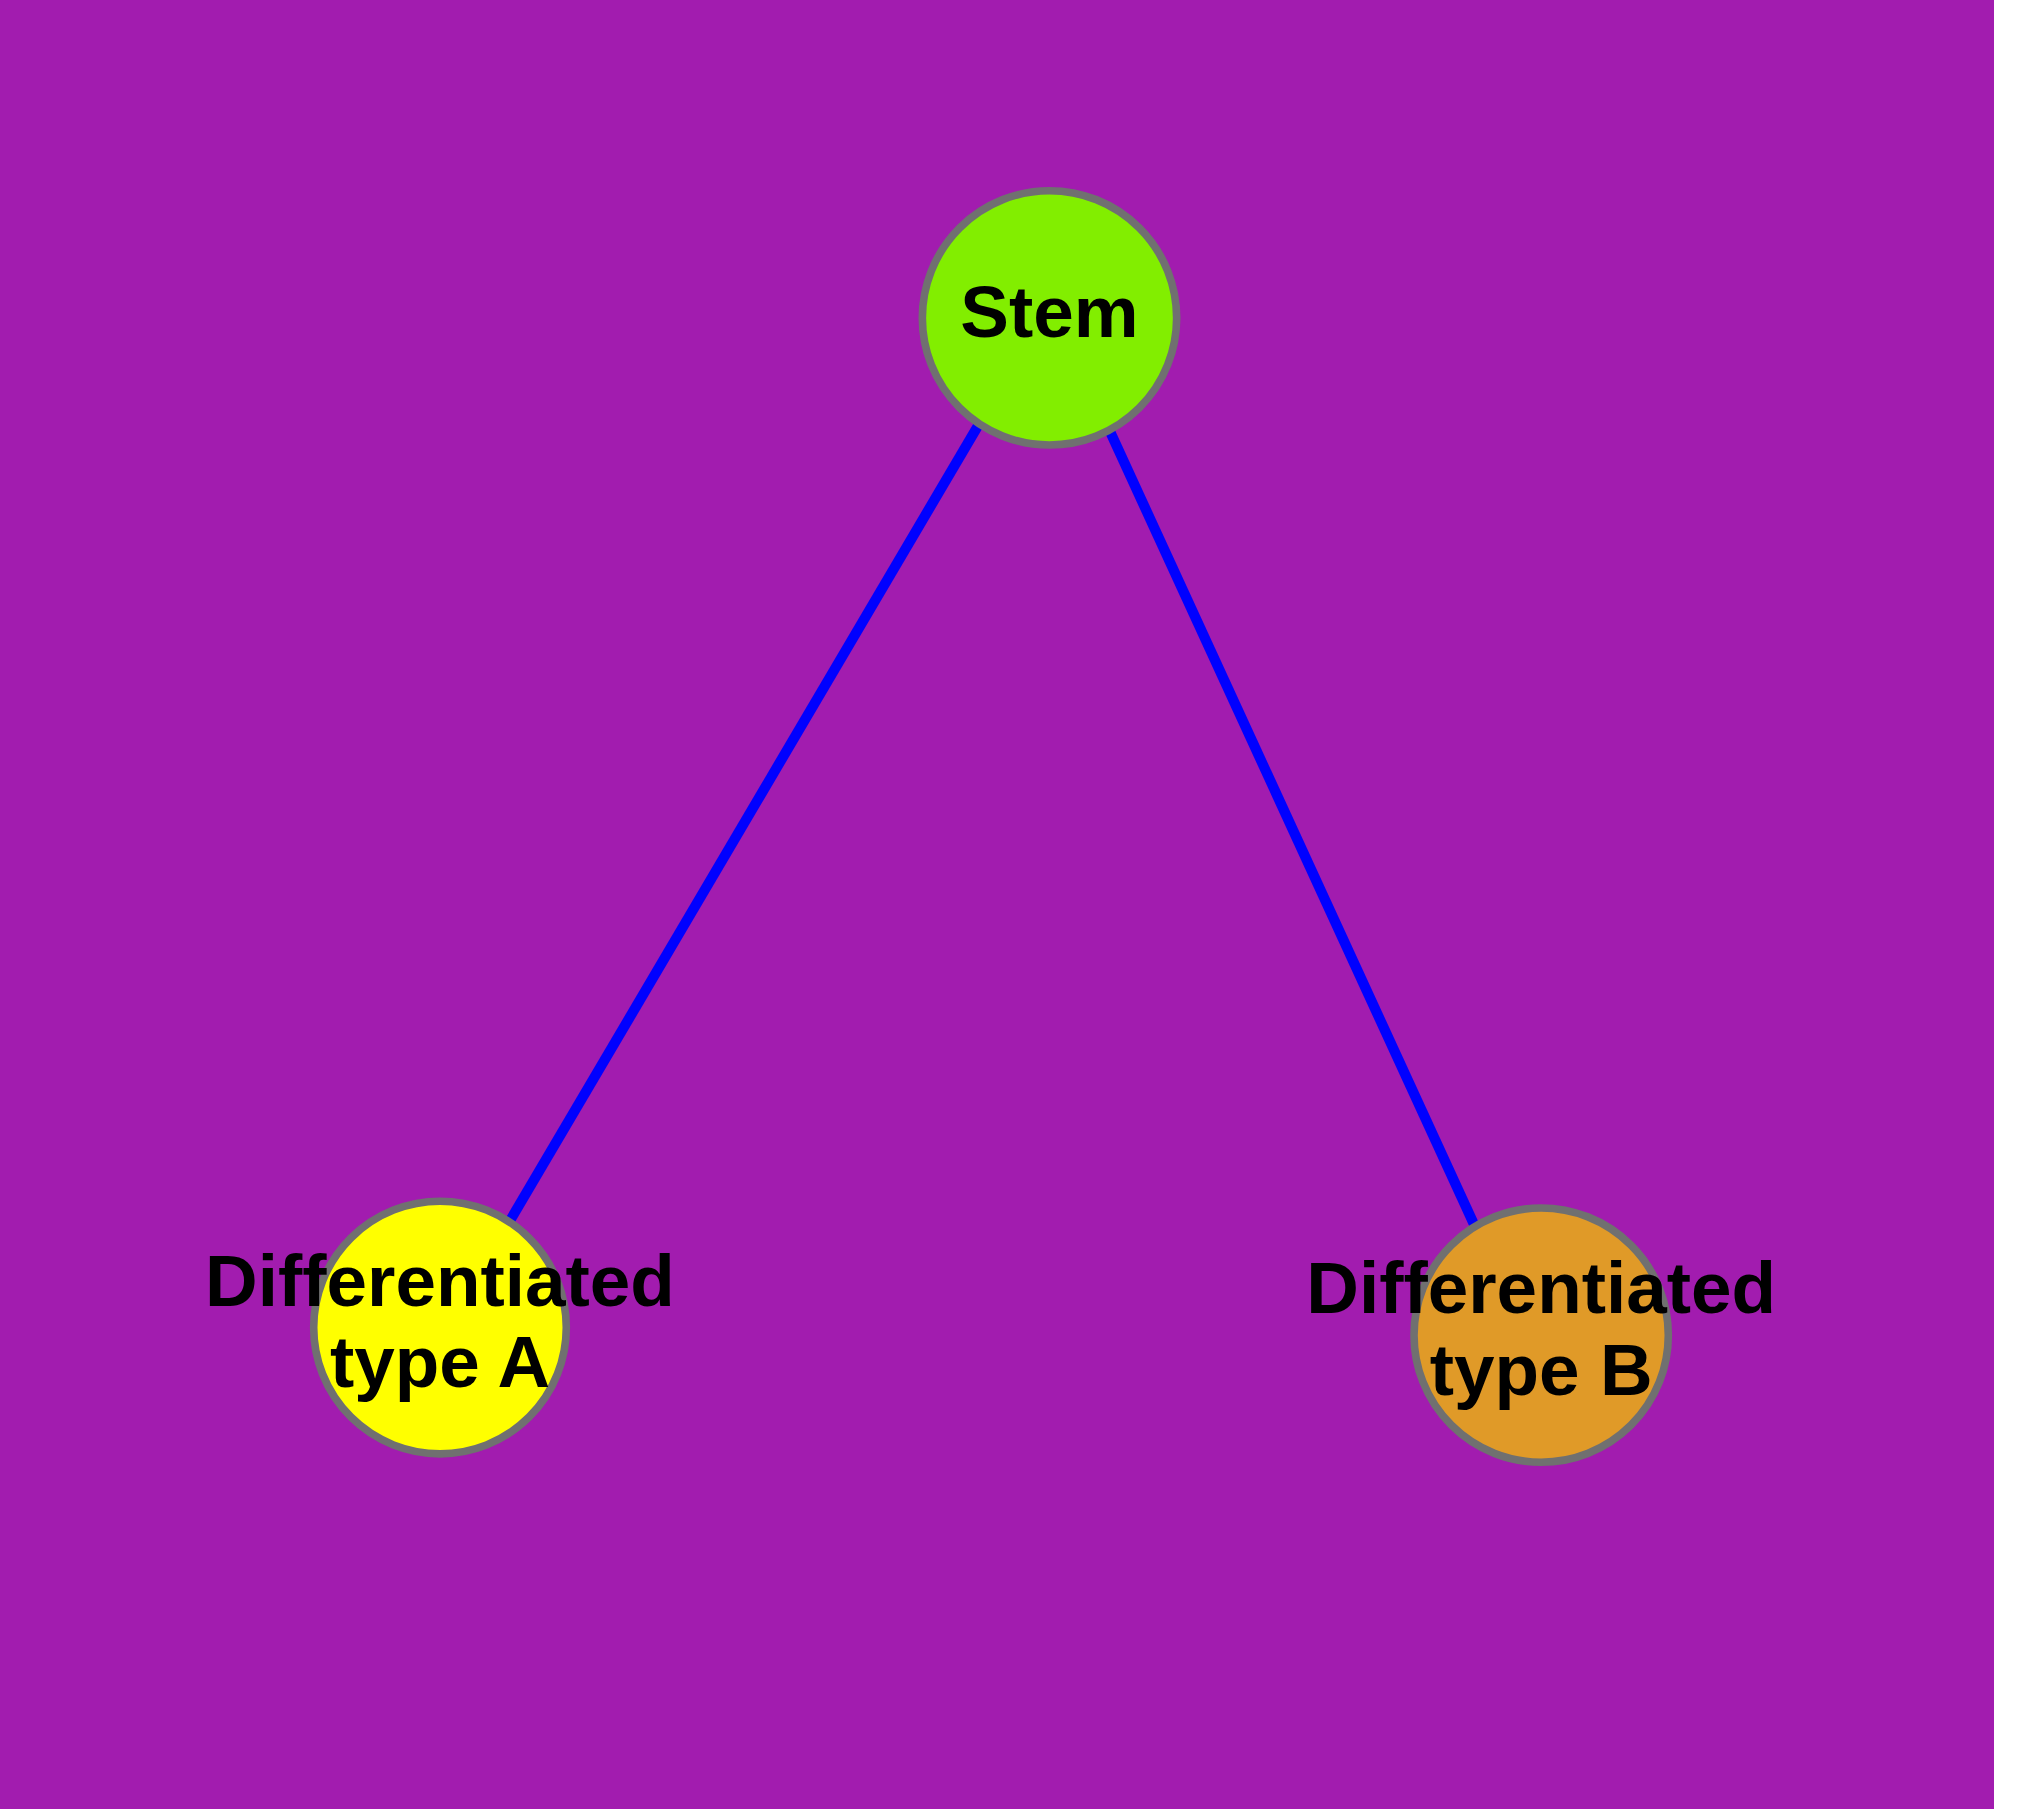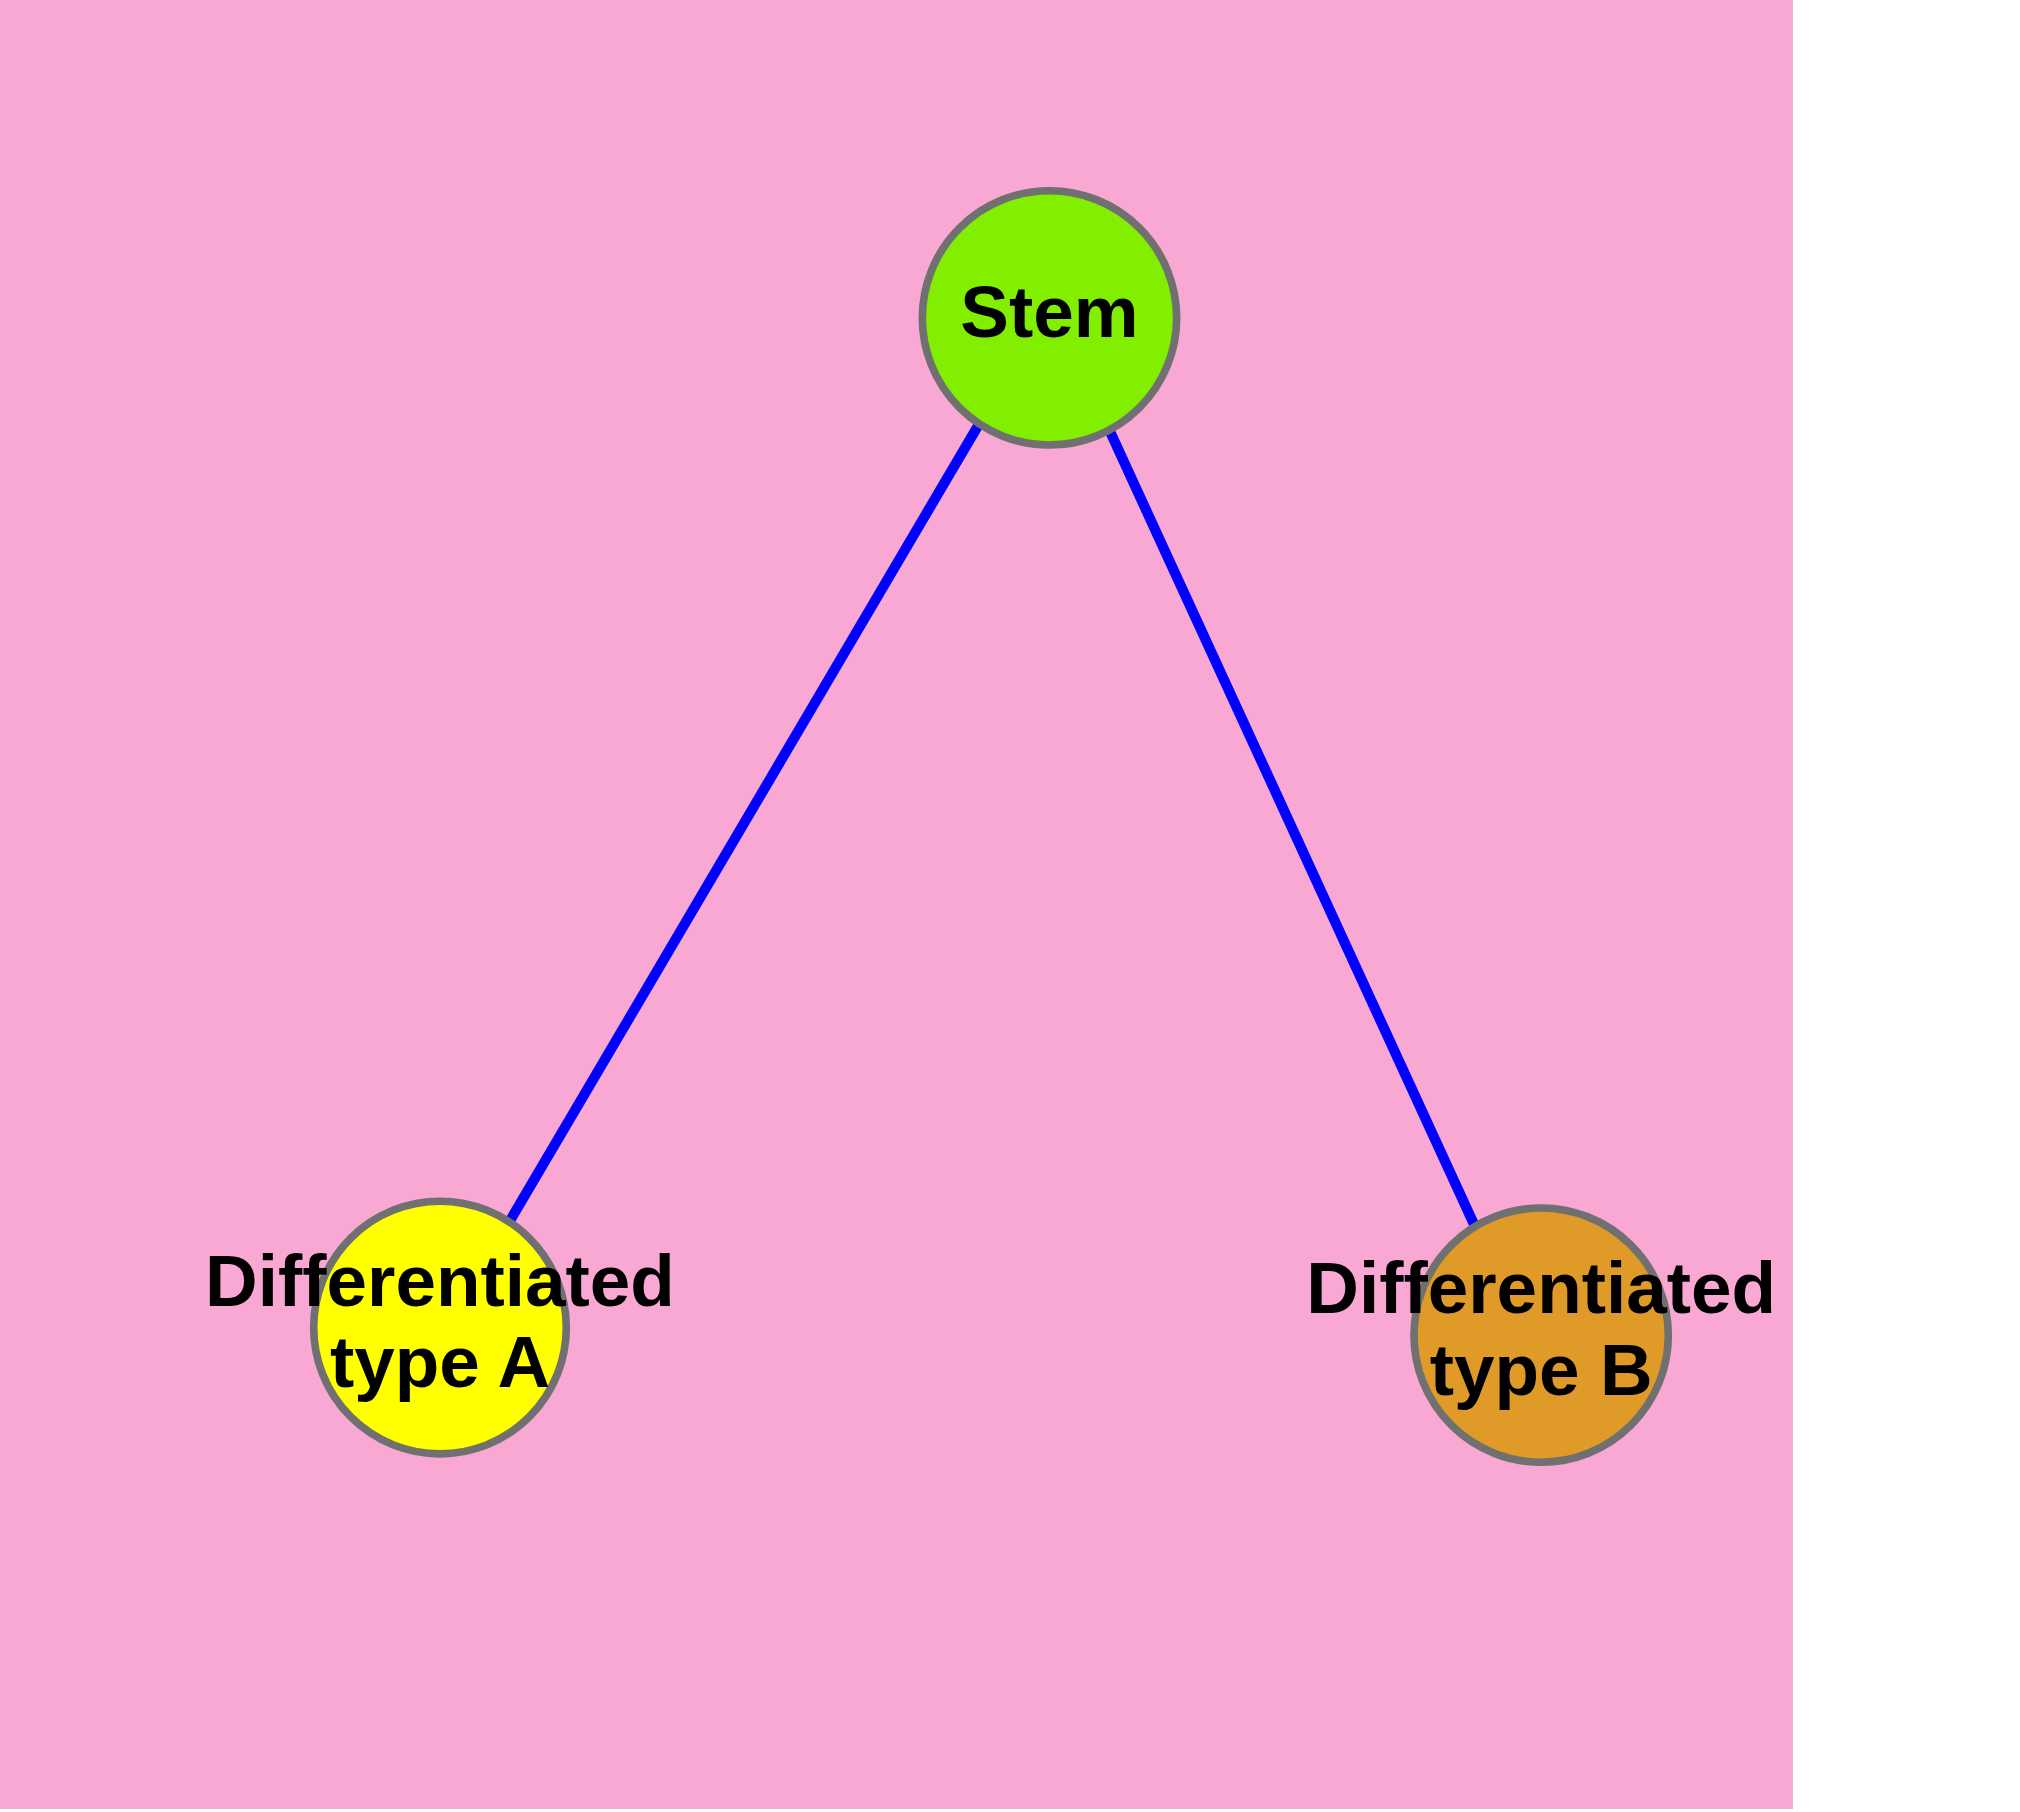--- a/index.html
+++ b/index.html
@@ -9,23 +9,23 @@
     background: #ffffff;
   }
   body {
     width: 2021px;
     height: 1812px;
     overflow: hidden;
     font-family: "Liberation Sans", sans-serif;
   }
   #graph-canvas {
     position: relative;
-    width: 1793px;
+    width: 1994px;
     height: 1809px;
-    background: #f9a8d4;
+    background: #a21caf;
     overflow: hidden;
   }
   #graph-svg {
     position: absolute;
     left: 0;
     top: 0;
     width: 2021px;
     height: 1809px;
     display: block;
   }

